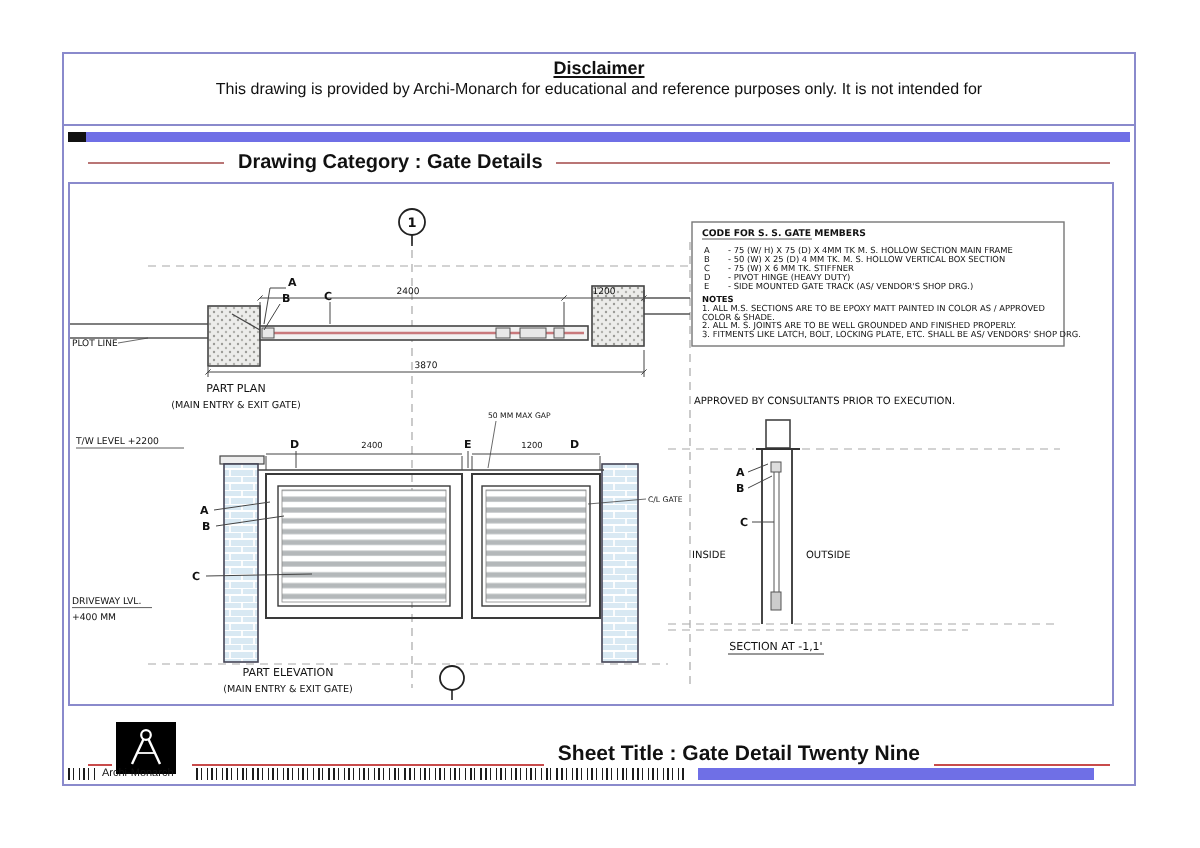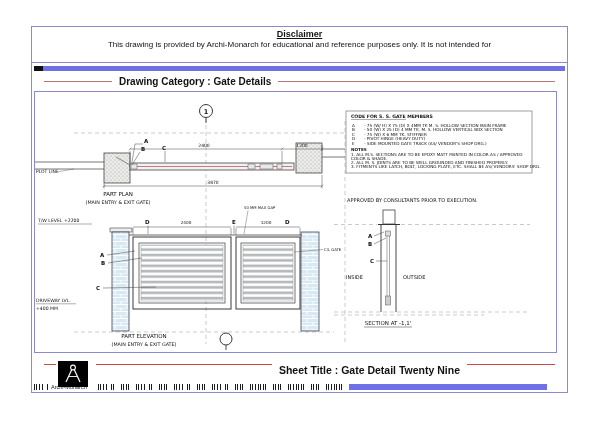--- a/index.html
+++ b/index.html
@@ -18,21 +18,21 @@
   .topbar-mark{left:34px;top:66px;width:9px;height:5px;background:#111;}
   
   .catrow{left:34px;top:73px;width:531px;height:17px;display:flex;align-items:center;gap:7px;padding:0 10px;box-sizing:border-box;}
   .redline{height:0;border-top:1.5px solid #b97575;}
   .redline.short{width:68px;}
   .redline.grow{flex:1;}
   .cat-label{font-size:10px;font-weight:bold;white-space:nowrap;}
   
   .drawing{left:34px;top:91px;}
   
-  .titlerow{left:34px;top:364px;width:531px;height:19px;display:flex;align-items:flex-start;gap:7px;padding:0 10px;box-sizing:border-box;}
+  .titlerow{left:34px;top:364px;width:531px;height:19px;display:flex;align-items:flex-end;gap:7px;padding:0 10px;box-sizing:border-box;}
   .redline2{height:0;border-top:1.5px solid #c84b4b;}
   .redline2.dash{width:12px;}
   .redline2.logo-gap{width:26px;border-top:none;}
   .redline2.grow{flex:1;}
   .redline2.tail{width:88px;}
   .title-label{font-size:10.5px;font-weight:bold;white-space:nowrap;}
   .logo{left:58px;top:361px;width:30px;height:26px;background:#000;}
   
   .strip{left:34px;top:383px;width:531px;height:8px;}
   .bars{position:absolute;top:1px;height:6px;

